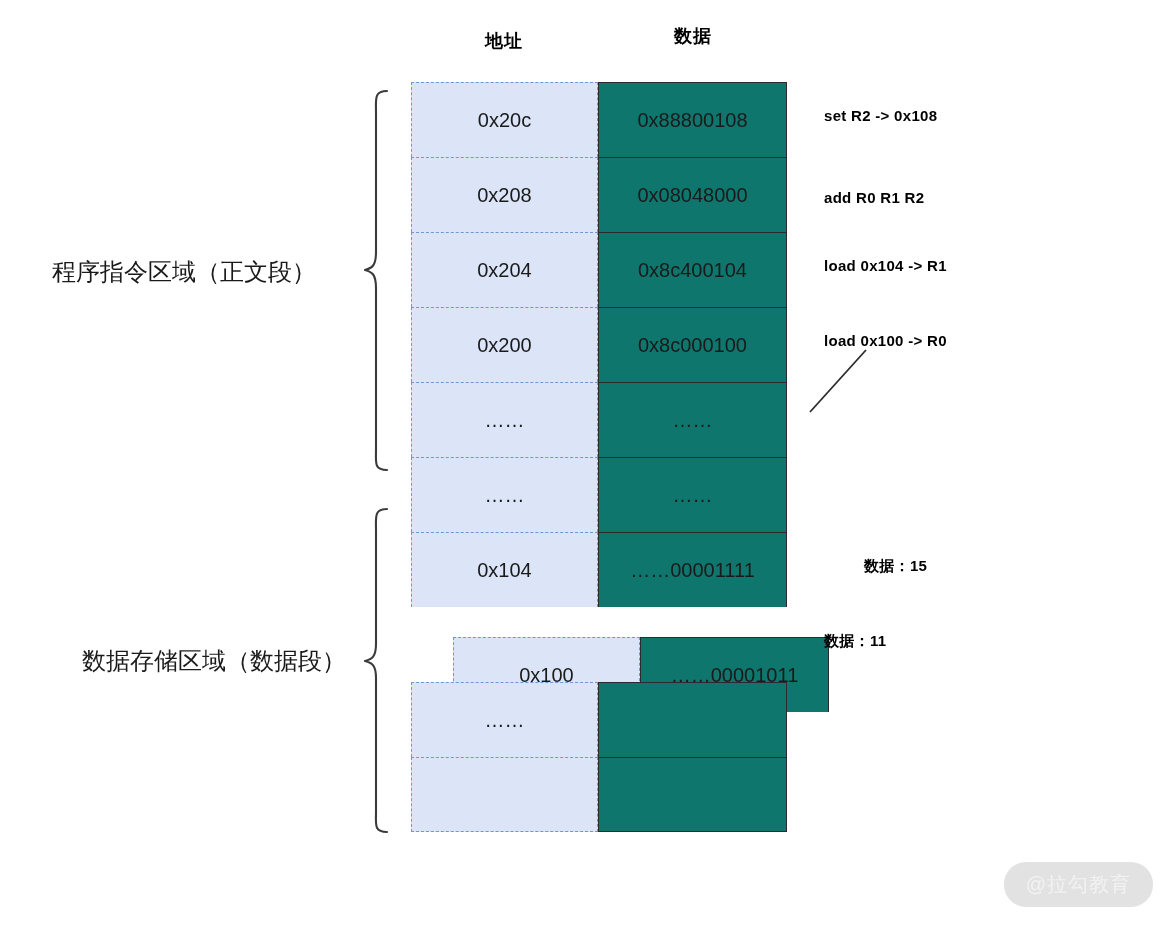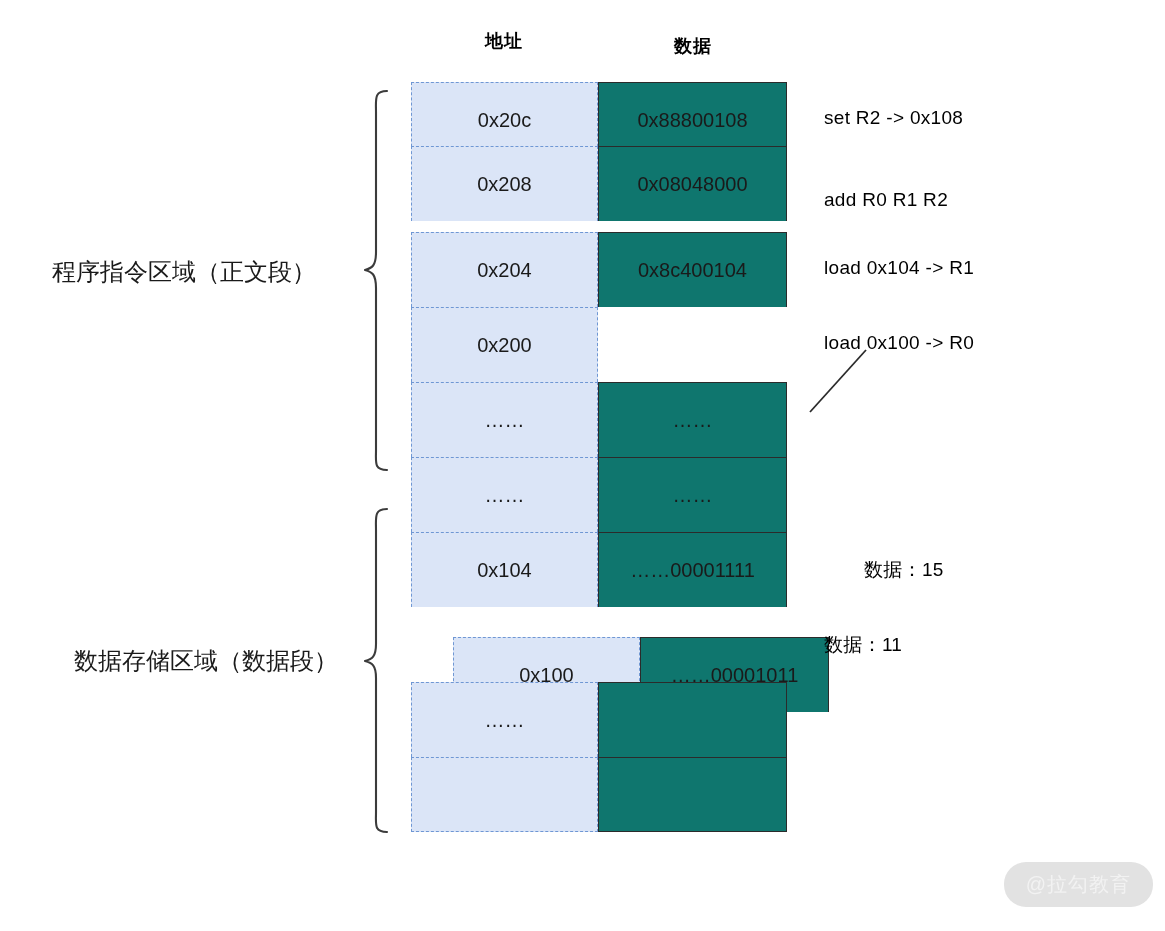--- a/index.html
+++ b/index.html
@@ -18,21 +18,21 @@
 
   
   .col-header {
     position: absolute;
     font-size: 18px;
     font-weight: bold;
     letter-spacing: 1px;
     white-space: nowrap;
   }
   #hdr-address { left: 411px; width: 186px; top: 29px; text-align: center; }
-  #hdr-data    { left: 599px; width: 188px; top: 34px; text-align: center; }
+  #hdr-data    { left: 599px; width: 188px; top: 24px; text-align: center; }
 
   
   #memory-table {
     position: absolute;
     left: 411px;
     top: 82px;
     width: 376px;
     height: 750px;
   }
   .mem-row {
@@ -69,36 +69,36 @@
     font-size: 20px;
     color: #1a1a1a;
     white-space: nowrap;
   }
   .mem-row:last-child .cell-data { border-bottom: 1.3px solid #2b2b2b; }
 
   
   .annotation {
     position: absolute;
     left: 824px;
-    font-size: 19px;
-    font-weight: normal;
+    font-size: 15px;
+    font-weight: bold;
     white-space: nowrap;
     letter-spacing: 0.3px;
     text-align: center;
   }
 
   
   .region-label {
     position: absolute;
     font-size: 24px;
     white-space: nowrap;
     color: #1a1a1a;
   }
   #label-text-segment { left: 52px; top: 256px; }
-  #label-data-segment { left: 74px; top: 645px; }
+  #label-data-segment { left: 82px; top: 645px; }
 
   
   #overlay {
     position: absolute;
     left: 0; top: 0;
     width: 1165px; height: 931px;
     pointer-events: none;
   }
 
   
@@ -118,30 +118,31 @@
 <body>
 
 <div class="col-header" id="hdr-address">地址</div>
 <div class="col-header" id="hdr-data">数据</div>
 
 <div id="memory-table">
     <div class="mem-row" style="top: 0px;">
       <div class="cell-address">0x20c</div>
       <div class="cell-data">0x88800108</div>
     </div>
-    <div class="mem-row" style="top: 64px;">
+    <div class="mem-row" style="top: 75px;">
       <div class="cell-address">0x208</div>
       <div class="cell-data">0x08048000</div>
     </div>
     <div class="mem-row" style="top: 150px;">
       <div class="cell-address">0x204</div>
       <div class="cell-data">0x8c400104</div>
     </div>
     <div class="mem-row" style="top: 225px;">
       <div class="cell-address">0x200</div>
+      <div class="cell-data">0x8c000100</div>
     </div>
     <div class="mem-row" style="top: 300px;">
       <div class="cell-address">……</div>
       <div class="cell-data">……</div>
     </div>
     <div class="mem-row" style="top: 375px;">
       <div class="cell-address">……</div>
       <div class="cell-data">……</div>
     </div>
     <div class="mem-row" style="top: 450px;">

